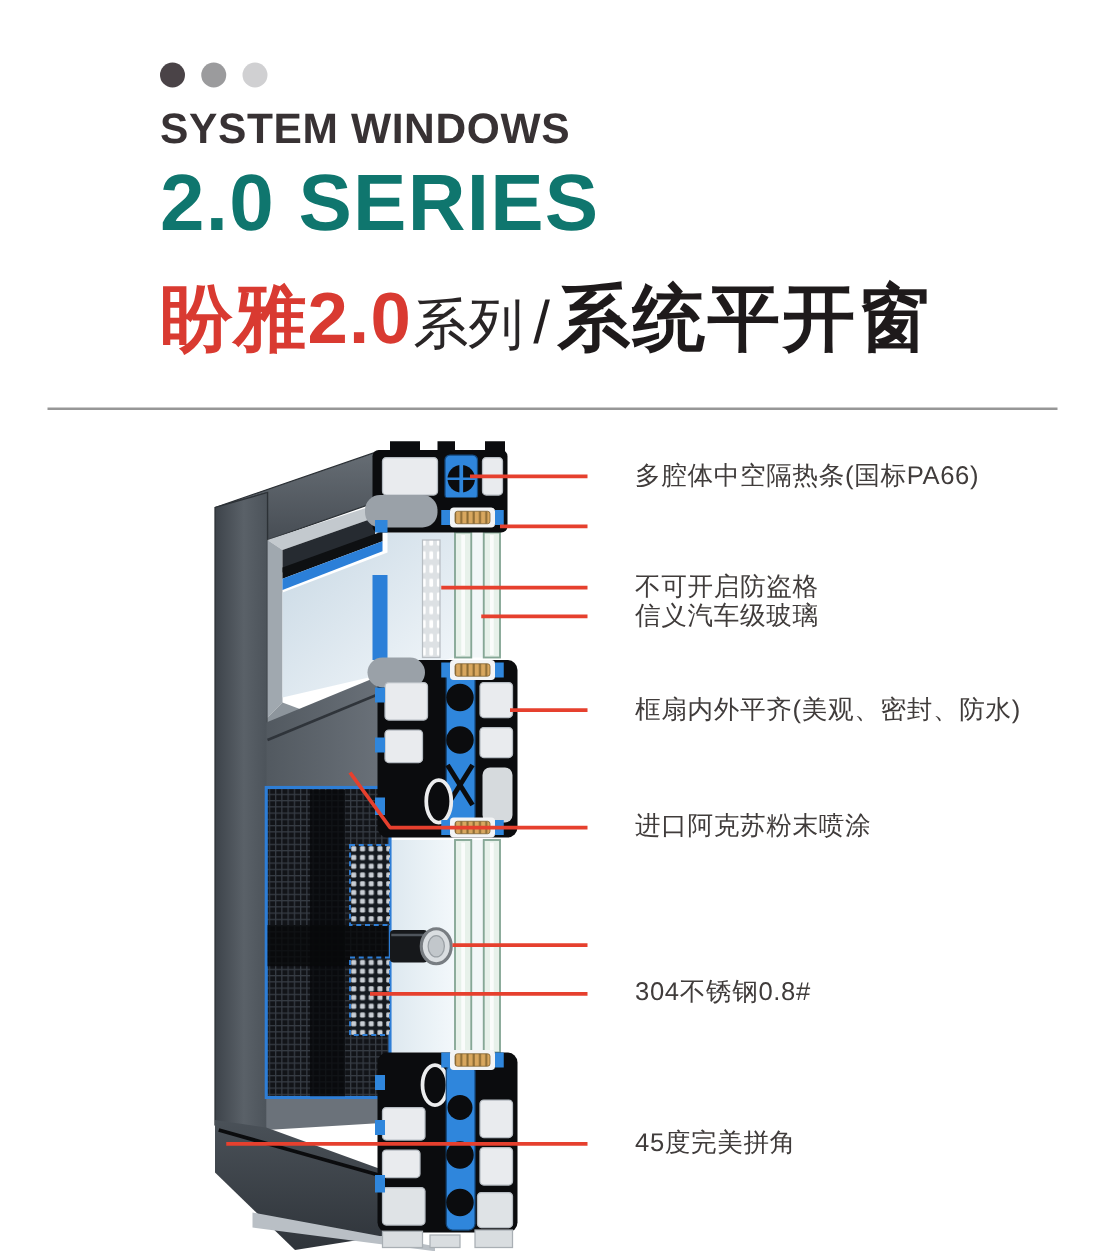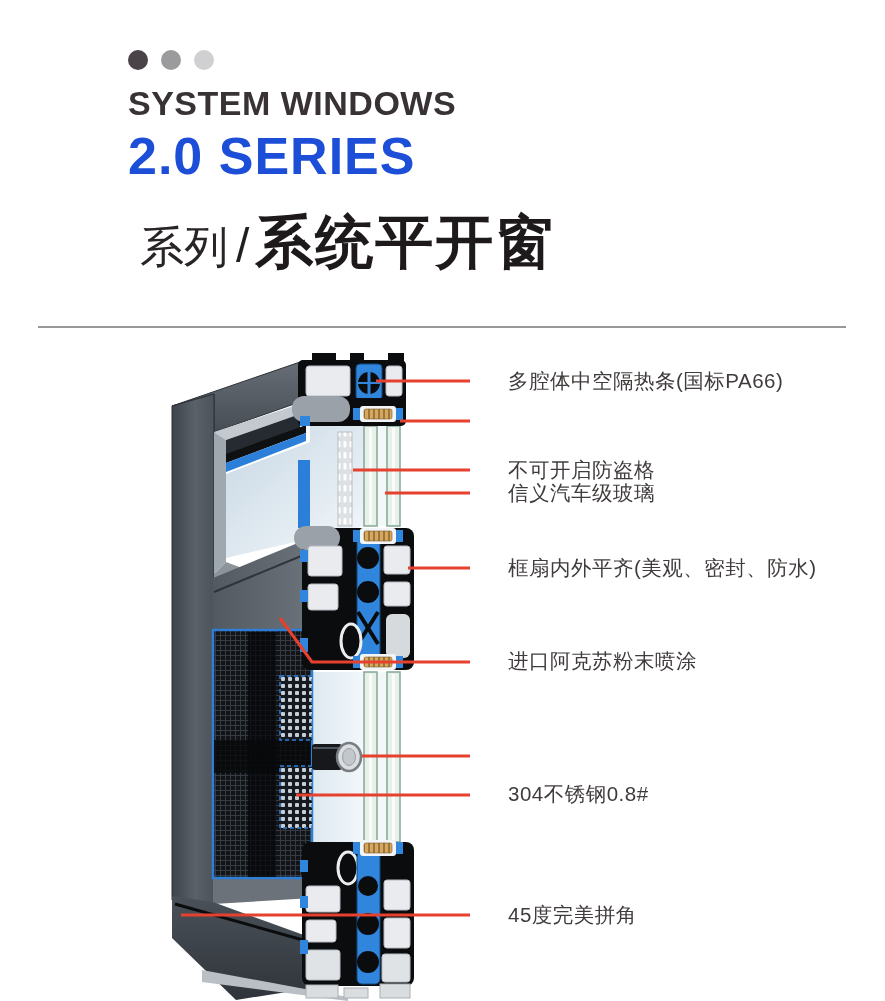--- a/index.html
+++ b/index.html
@@ -6,24 +6,24 @@
   #page{position:relative;width:885px;height:1001px;background:#ffffff;overflow:hidden;
         font-family:"Liberation Sans","DejaVu Sans",sans-serif;padding-left:44px;}
   
   .header{position:absolute;left:128px;top:50px;}
   .dots{display:flex;gap:13px;margin-bottom:16px;}
   .dot{width:20px;height:20px;border-radius:50%;}
   .dot1{background:#4a4347;}
   .dot2{background:#9b9b9d;}
   .dot3{background:#d0d0d2;}
   .kicker{font-size:34px;font-weight:700;color:#383234;letter-spacing:0.5px;line-height:1;}
-  .series{font-size:52px;font-weight:700;color:#1d4ed8;letter-spacing:1px;line-height:1;margin-top:10px;}
+  .series{font-size:64px;font-weight:700;color:#0f766e;letter-spacing:1px;line-height:1;margin-top:10px;}
   .brand-line{display:flex;align-items:baseline;margin-top:22px;white-space:nowrap;}
   .brand-red{font-size:58px;font-weight:800;color:#d93a31;letter-spacing:1px;}
-  .brand-suffix{font-size:44px;font-weight:500;color:#292526;margin-left:12px;}
+  .brand-suffix{font-size:44px;font-weight:500;color:#292526;margin-left:1px;}
   .sep{font-size:48px;font-weight:300;color:#221e1f;margin:0 6px 0 8px;}
   .product{font-size:58px;font-weight:900;color:#1e1a1b;letter-spacing:2px;}
   .divider{position:absolute;left:38px;top:326px;width:808px;height:2px;background:#979797;}
   
   #illustration{position:absolute;left:0;top:340px;}
   .callout{position:absolute;left:508px;width:390px;font-size:20.5px;color:#403c3b;
            letter-spacing:0.5px;line-height:27px;white-space:nowrap;}
 </style>
 </head>
 <body>
@@ -32,20 +32,21 @@
 
   <div class="header">
     <div class="dots">
       <span class="dot dot1"></span>
       <span class="dot dot2"></span>
       <span class="dot dot3"></span>
     </div>
     <div class="kicker">SYSTEM WINDOWS</div>
     <div class="series">2.0 SERIES</div>
     <div class="brand-line">
+      <span class="brand-red">盼雅2.0</span>
       <span class="brand-suffix">系列</span>
       <span class="sep">/</span>
       <span class="product">系统平开窗</span>
     </div>
   </div>
   <div class="divider"></div>
 
   <svg id="illustration" width="885" height="661" viewBox="0 0 885 661">
     <defs>
       <linearGradient id="jambGrad" x1="0" y1="0" x2="1" y2="0">

